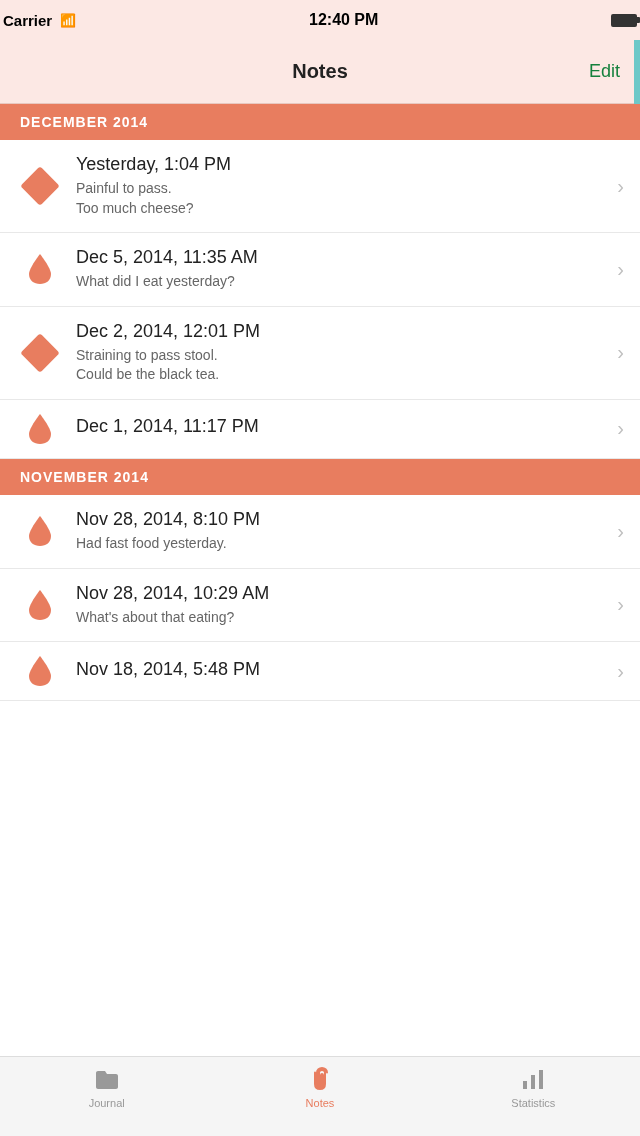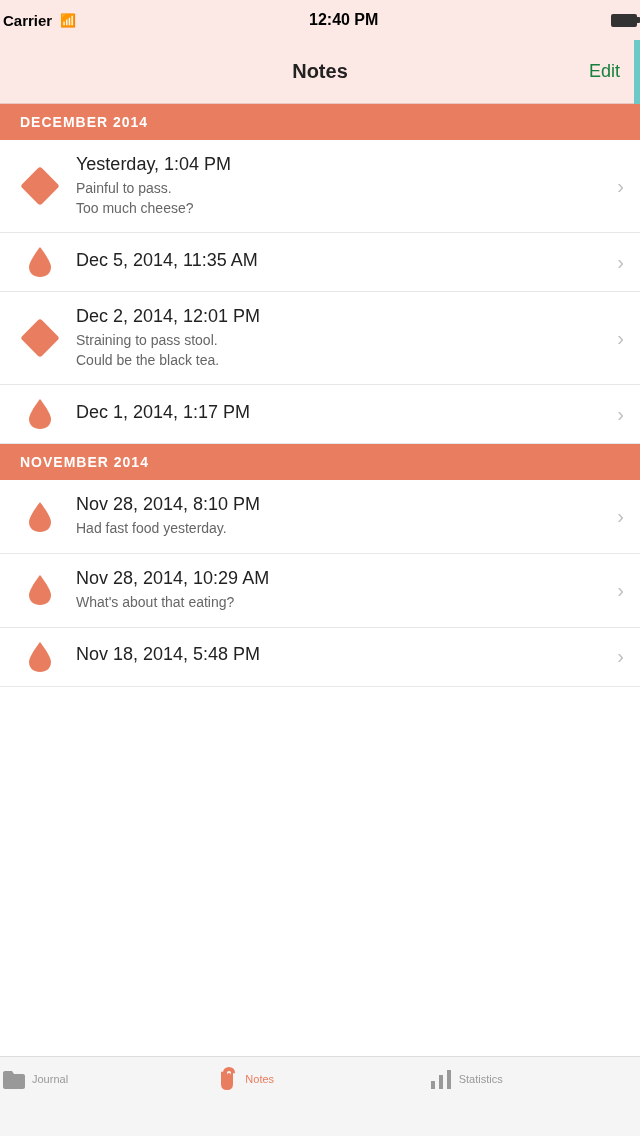--- a/index.html
+++ b/index.html
@@ -167,20 +167,21 @@
       height: 80px;
       background: #f5f5f5;
       border-top: 1px solid #ddd;
       display: flex;
       align-items: flex-start;
       padding-top: 8px;
     }
     .tab-item {
       flex: 1;
       display: flex;
+      flex-direction: column;
       align-items: center;
       gap: 4px;
       cursor: pointer;
     }
     .tab-label {
       font-size: 11px;
       color: #999;
     }
     .tab-label.active { color: #e87d5f; }
 
@@ -224,20 +225,21 @@
       <div class="chevron">›</div>
     </div>
     <div class="list-item">
       <div class="item-icon">
         <svg width="22" height="30" viewBox="0 0 22 30">
           <path d="M11 0 C11 0 22 14 22 20 C22 26.6 17.1 30 11 30 C4.9 30 0 26.6 0 20 C0 14 11 0 11 0Z" fill="#e87d5f"></path>
         </svg>
       </div>
       <div class="item-content">
         <div class="item-title">Dec 5, 2014, 11:35 AM</div>
+        <div class="item-subtitle" style="white-space: pre-line;">What did I eat yesterday?</div>
       </div>
       <div class="chevron">›</div>
     </div>
     <div class="list-item">
       <div class="item-icon">
         <div class="diamond-icon"></div>
       </div>
       <div class="item-content">
         <div class="item-title">Dec 2, 2014, 12:01 PM</div>
         <div class="item-subtitle" style="white-space: pre-line;">Straining to pass stool.
@@ -245,21 +247,21 @@
       </div>
       <div class="chevron">›</div>
     </div>
     <div class="list-item">
       <div class="item-icon">
         <svg width="22" height="30" viewBox="0 0 22 30">
           <path d="M11 0 C11 0 22 14 22 20 C22 26.6 17.1 30 11 30 C4.9 30 0 26.6 0 20 C0 14 11 0 11 0Z" fill="#e87d5f"></path>
         </svg>
       </div>
       <div class="item-content">
-        <div class="item-title">Dec 1, 2014, 1:17 PM</div>
+        <div class="item-title">Dec 1, 2014, 11:17 PM</div>
       </div>
       <div class="chevron">›</div>
     </div>
     <div class="section-header">NOVEMBER 2014</div>
     <div class="list-item">
       <div class="item-icon">
         <svg width="22" height="30" viewBox="0 0 22 30">
           <path d="M11 0 C11 0 22 14 22 20 C22 26.6 17.1 30 11 30 C4.9 30 0 26.6 0 20 C0 14 11 0 11 0Z" fill="#e87d5f"></path>
         </svg>
       </div>

